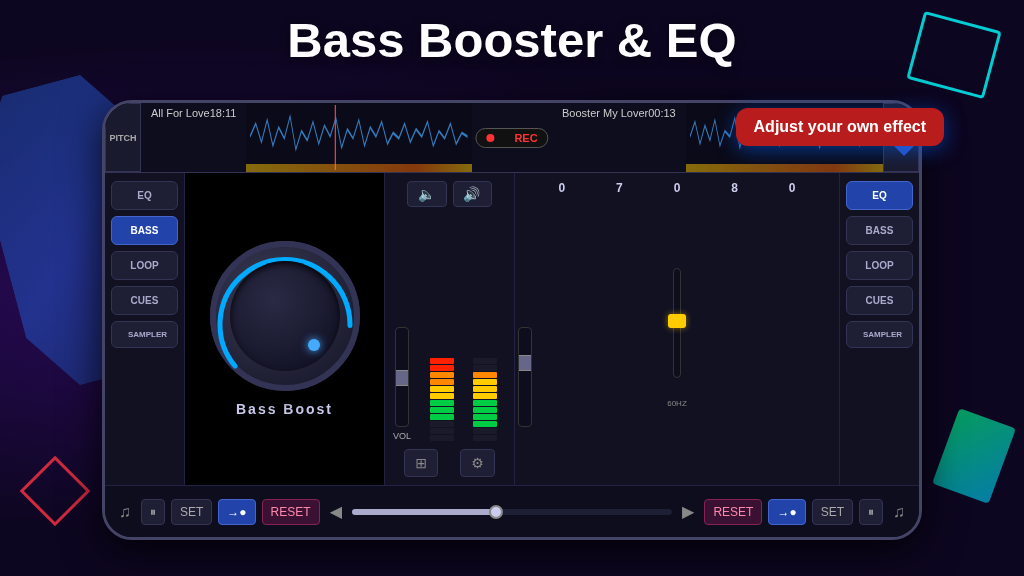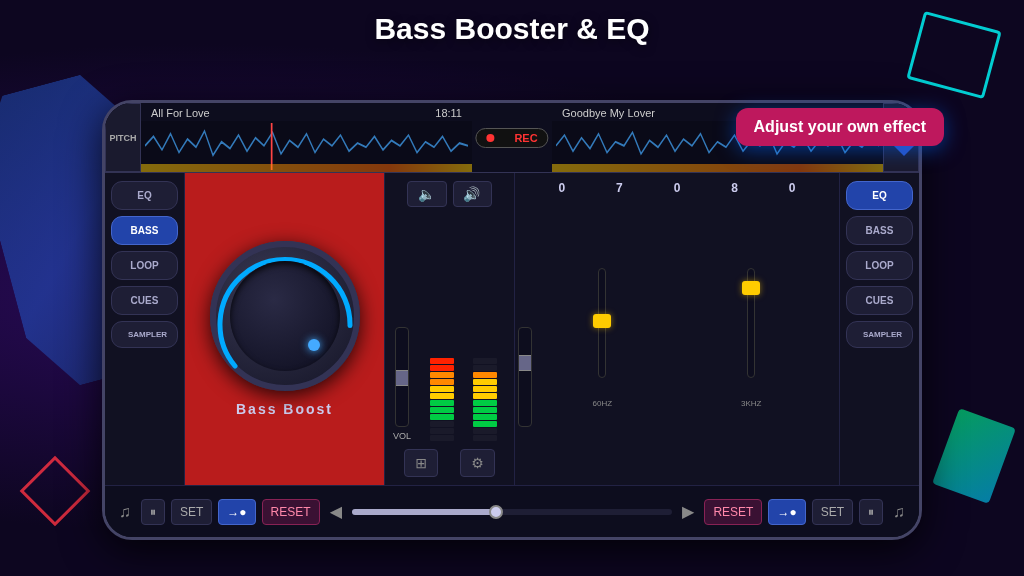--- a/index.html
+++ b/index.html
@@ -74,21 +74,21 @@
       opacity: 0.6;
     }
 
     
     .page-title {
       position: absolute;
       top: 12px;
       left: 0;
       right: 0;
       text-align: center;
-      font-size: 30px;
+      font-size: 49px;
       font-weight: 900;
       color: #ffffff;
       z-index: 10;
       text-shadow: 0 2px 10px rgba(0,0,0,0.5);
     }
 
     
     .phone-frame {
       position: absolute;
       top: 100px;
@@ -133,21 +133,21 @@
       display: flex;
       align-items: center;
       justify-content: center;
       flex-shrink: 0;
       cursor: pointer;
     }
 
     .waveform-section {
       flex: 1;
       display: flex;
-      flex-direction: column;
+      flex-direction: row;
       position: relative;
       overflow: hidden;
     }
 
     .waveform-info {
       display: flex;
       justify-content: space-between;
       padding: 4px 10px 2px;
       color: #ccc;
       font-size: 11px;
@@ -198,39 +198,39 @@
       display: flex;
       flex-direction: column;
       padding: 8px 6px;
       gap: 6px;
       border-right: 1px solid #222244;
     }
 
     .side-btn {
       background: #1e1e35;
       border: 1px solid #333355;
-      border-radius: 11px;
+      border-radius: 6px;
       color: #aaaacc;
       font-size: 10px;
       font-weight: bold;
       text-align: center;
       padding: 8px 16px;
       cursor: pointer;
     }
 
     .side-btn.active {
       background: #2244aa;
       border-color: #4466cc;
       color: #ffffff;
     }
 
     
     .knob-area {
       width: 200px;
-      background: #b91c1c;
+      background: #000000;
       display: flex;
       flex-direction: column;
       align-items: center;
       justify-content: center;
       gap: 10px;
       border-right: 1px solid #222244;
     }
 
     .knob-container {
       position: relative;
@@ -531,21 +531,21 @@
       font-size: 16px;
       cursor: pointer;
       padding: 4px;
     }
 
     
     .tooltip-bubble {
       position: absolute;
       top: 108px;
       right: 80px;
-      background: #be185d;
+      background: #b91c1c;
       color: white;
       font-size: 16px;
       font-weight: bold;
       padding: 10px 18px;
       border-radius: 12px;
       z-index: 20;
       white-space: nowrap;
       box-shadow: 0 4px 20px rgba(0,100,255,0.5);
     }
 
@@ -594,21 +594,21 @@
 
       <div style="position:relative;width:80px;display:flex;align-items:center;justify-content:center;">
         <div class="rec-btn">
           <div class="rec-dot"></div>
           <span>REC</span>
         </div>
       </div>
 
       <div class="waveform-section">
         <div class="waveform-info">
-          <span>Goodbye My Lover</span>
+          <span>Booster My Lover</span>
           <span>00:13</span>
         </div>
         <div class="waveform-visual">
           <div style="display:flex;align-items:center;height:100%;gap:1px;padding:2px 4px;">
             <svg width="100%" height="100%" viewBox="0 0 380 35" preserveAspectRatio="none">
               <polyline points="0,17 10,9 20,21 30,11 40,19 50,8 60,22 70,14 80,17 90,7 100,23 110,13 120,18 130,9 140,21 150,12 160,17 170,8 180,22 190,14 200,18 210,9 220,21 230,13 240,17 250,8 260,23 270,14 280,18 290,10 300,21 310,13 320,17 330,9 340,22 350,14 360,18 370,10 380,17" fill="none" stroke="#44aaff" stroke-width="1.5" opacity="0.7"></polyline>
             </svg>
           </div>
           <div style="position:absolute;bottom:0;left:0;right:0;height:8px;background:linear-gradient(90deg,#ffcc00,#ffaa00,#ff8800,#ff6600,#ffcc00);opacity:0.5;"></div>
         </div>
@@ -715,26 +715,20 @@
 
           <div class="eq-fader-col">
             <div class="eq-fader-track">
               <div class="eq-fader-handle" style="top: 45px;"></div>
             </div>
             <div class="eq-freq-label">60HZ</div>
           </div>
 
 
 
-          <div class="eq-fader-col">
-            <div class="eq-fader-track">
-              <div class="eq-fader-handle" style="top: 12px;"></div>
-            </div>
-            <div class="eq-freq-label">3KHZ</div>
-          </div>
 
         </div>
       </div>
 
       <div class="right-panel">
         <div class="side-btn active">EQ</div>
         <div class="side-btn">BASS</div>
         <div class="side-btn">LOOP</div>
         <div class="side-btn">CUES</div>
         <div class="side-btn" style="font-size:8px;">SAMPLER</div>

